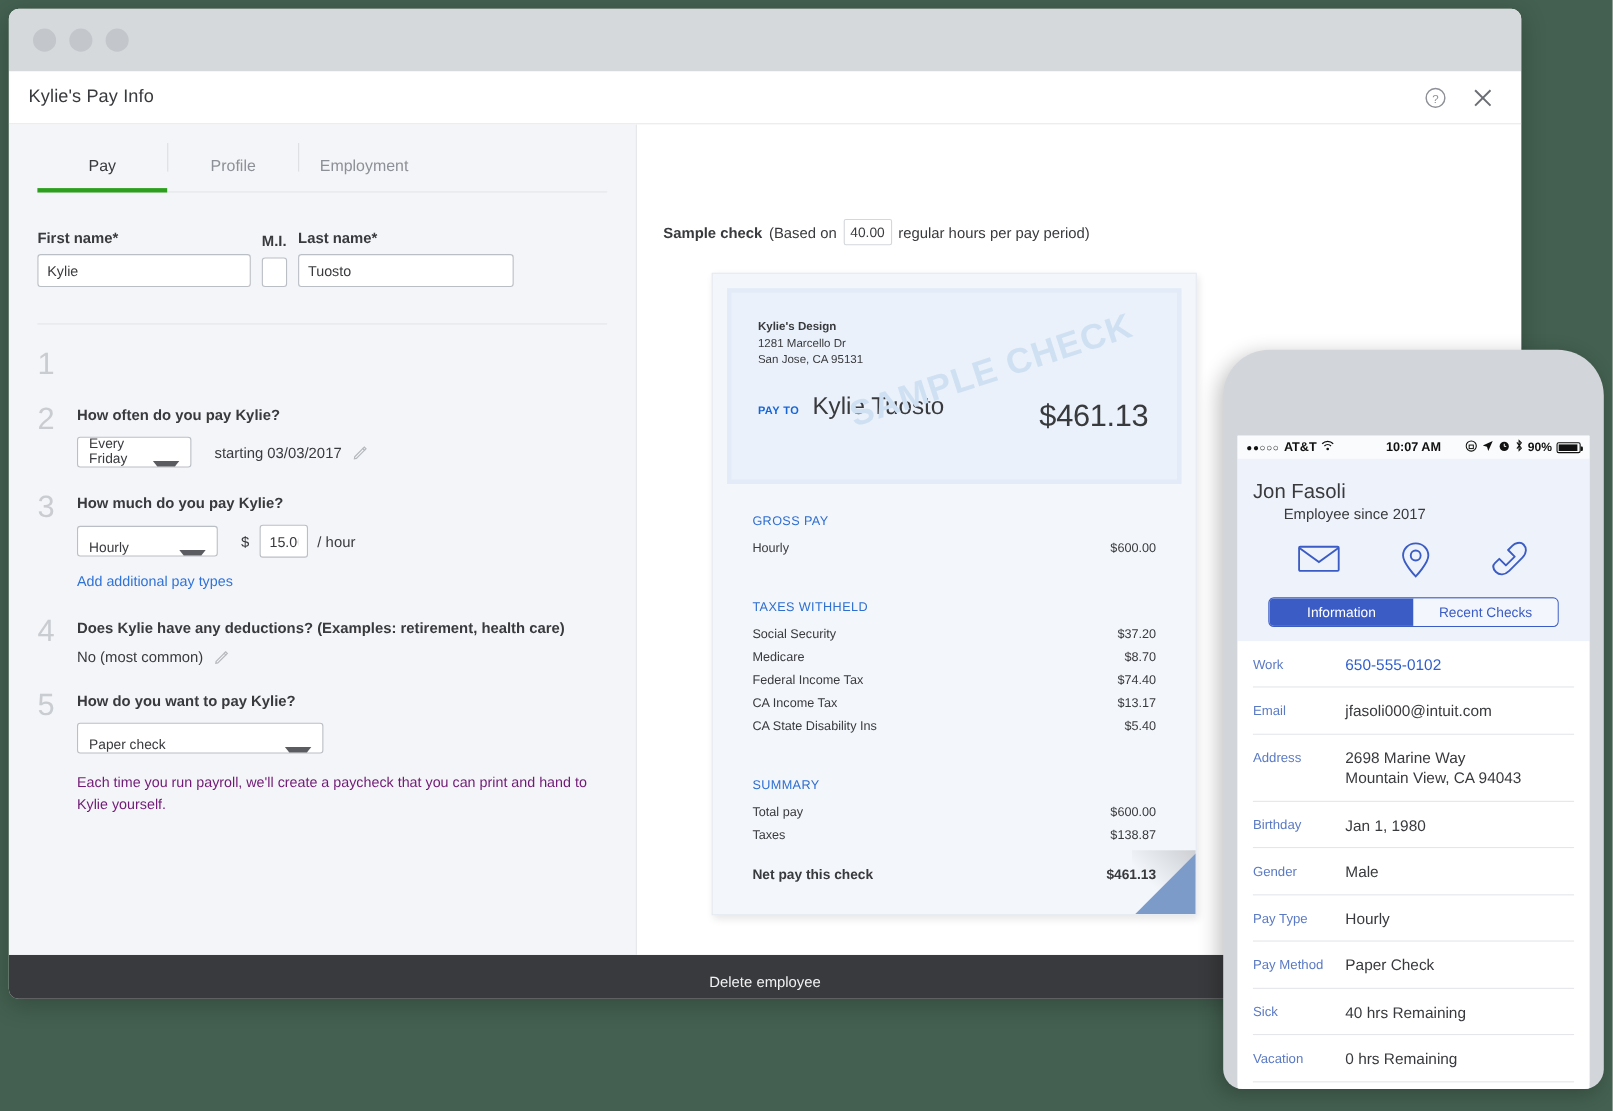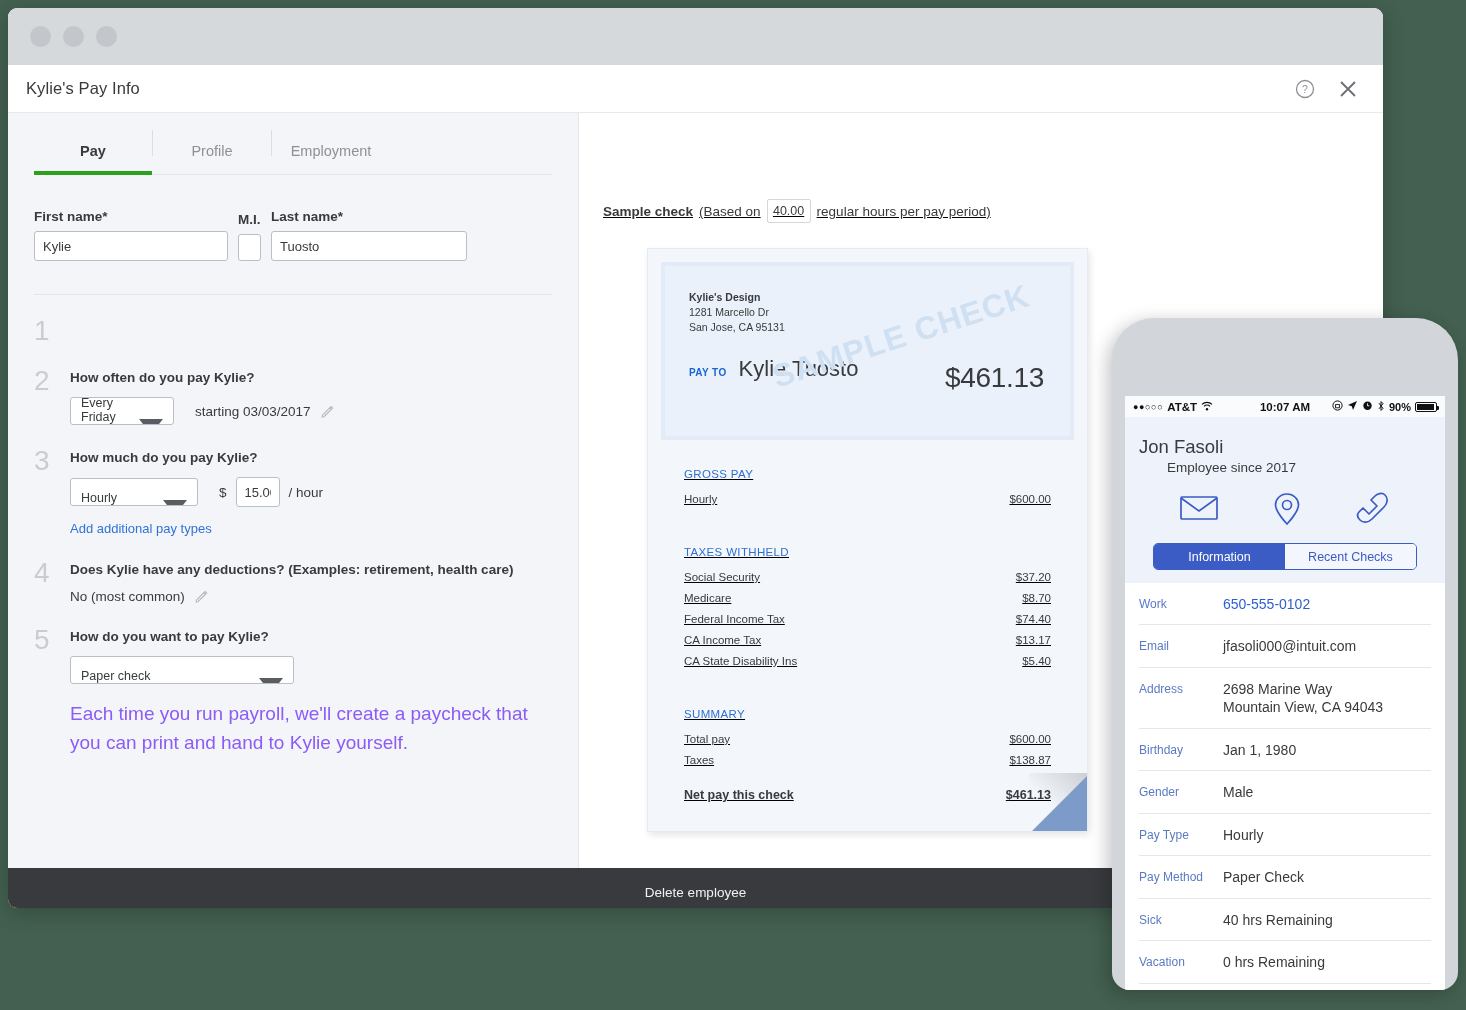--- a/index.html
+++ b/index.html
@@ -66,21 +66,21 @@
   }
   .tab {
     position: relative;
     padding: 0 0 15px 0;
     font-size: 14.5px;
     color: #8d9096;
     text-align: center;
     cursor: pointer;
   }
   .tab-sep { width: 1px; height: 26px; background: #dcdee1; margin: 0 0 18px 0; }
-  .tab.active { color: #393a3d; font-weight: bold; }
+  .tab.active { color: #393a3d; font-weight: normal; }
   .tab.active::after {
     content: ""; position: absolute; left: 0; right: 0; bottom: -1px;
     height: 4px; background: #2ca01c;
   }
 
   #name-row { display: flex; align-items: flex-end; gap: 10px; padding-top: 34px; }
   .field-label {
     font-size: 13.5px; color: #393a3d; font-weight: bold;
     display: block; margin-bottom: 7px; white-space: nowrap;
   }
@@ -121,24 +121,24 @@
   }
   .caret-box { margin-left: auto; display: flex; align-items: center; }
   #freq-select { width: 104px; }
   #paytype-select { width: 128px; }
   #paymethod-select { width: 224px; }
   .starting-text { font-size: 13.5px; color: #393a3d; }
   .amt-dollar { font-size: 13.5px; color: #393a3d; margin-left: 12px; }
   #rate-input { width: 44px; text-align: center; }
   .per-unit { font-size: 13.5px; color: #393a3d; }
   .link { font-size: 13px; color: #2f73d8; cursor: pointer; margin-top: 14px; display: inline-block; }
-  .note { font-size: 19px; color: #8b5cf6; line-height: 1.5; margin-top: 16px; max-width: 474px; }
+  .note { font-size: 13px; color: #701a75; line-height: 1.5; margin-top: 16px; max-width: 474px; }
 
   
-  #right-pane { flex: 1; background: #ffffff; padding: 86px 0 0 24px; text-decoration: underline; }
+  #right-pane { flex: 1; background: #ffffff; padding: 86px 0 0 24px; }
   #sample-line { font-size: 13.5px; color: #393a3d; display: flex; align-items: center; }
   #sample-line b { font-weight: bold; }
   #hours-input {
     width: 44px; height: 24px; margin: 0 6px;
     border: 1px solid #d4d7db; border-radius: 2px;
     font-size: 12.5px; text-align: center; color: #393a3d;
     background: #fff; font-family: "Liberation Sans", sans-serif;
   }
 
   #check-wrap { position: relative; margin-top: 25px; width: 441px; padding-left: 44px; }

